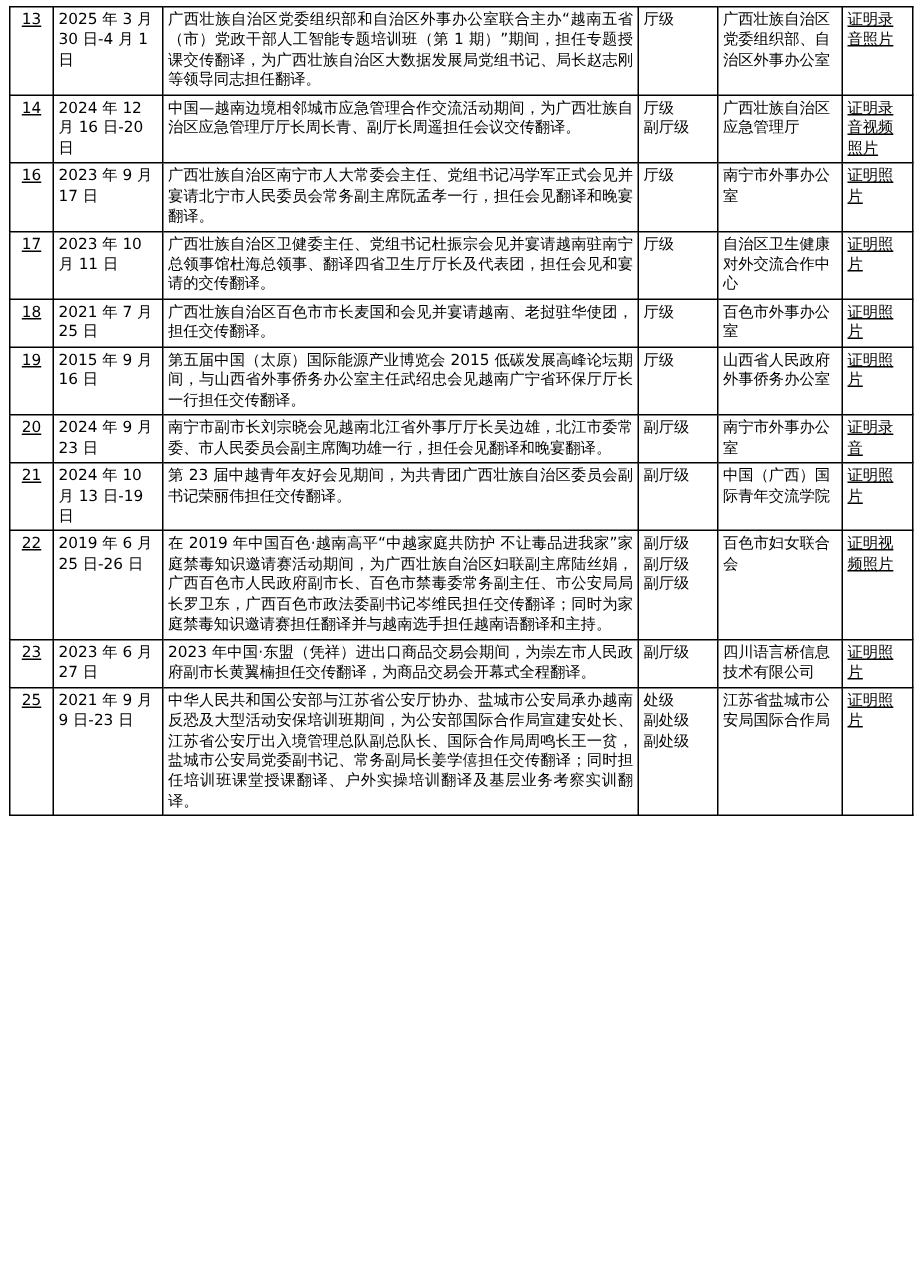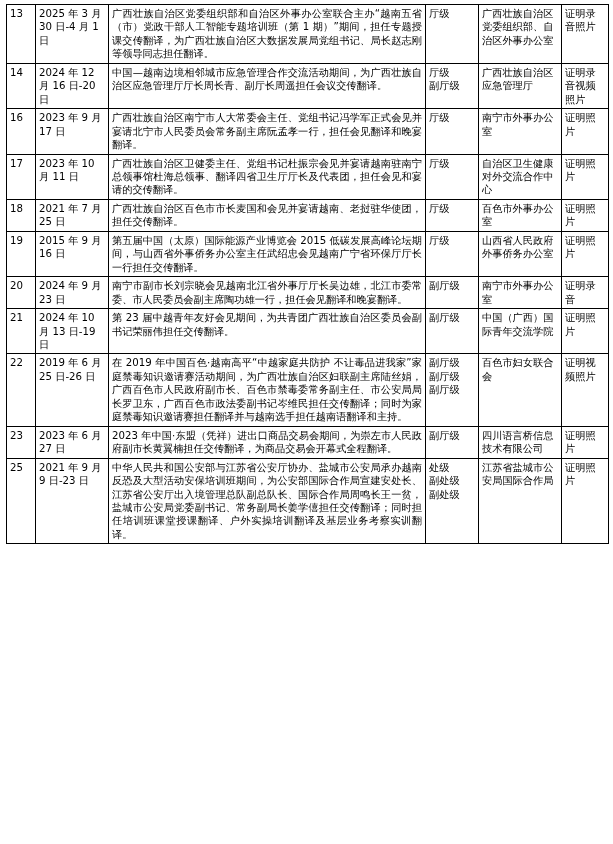--- a/index.html
+++ b/index.html
@@ -28,39 +28,41 @@
     border: 1px solid #000000;
     vertical-align: top;
     padding: 2px 3px 2px 3px;
     font-size: 10.2px;
     line-height: 1.32;
     color: #000000;
     word-break: break-all;
   }
   td.c-num {
     width: 22px;
-    text-align: left;
+    text-align: center;
     white-space: normal;
+    text-decoration: underline;
   }
   td.c-date {
     width: 66px;
   }
   td.c-desc {
     width: 310px;
     text-align: justify;
   }
   td.c-level {
     width: 46px;
     margin-left: 25px;
   }
   td.c-org {
     width: 76px;
   }
   td.c-proof {
     width: 40px;
+    text-decoration: underline;
   }
   .line {
     display: block;
   }
 </style>
 </head>
 <body>
 
 <div class="page">
   <table class="doc-table">

